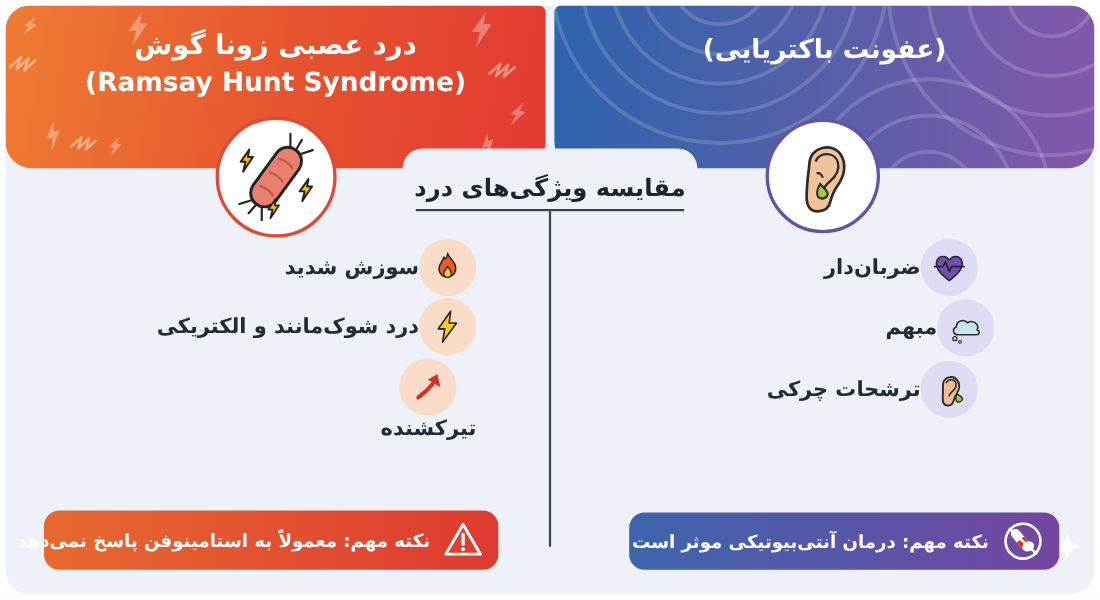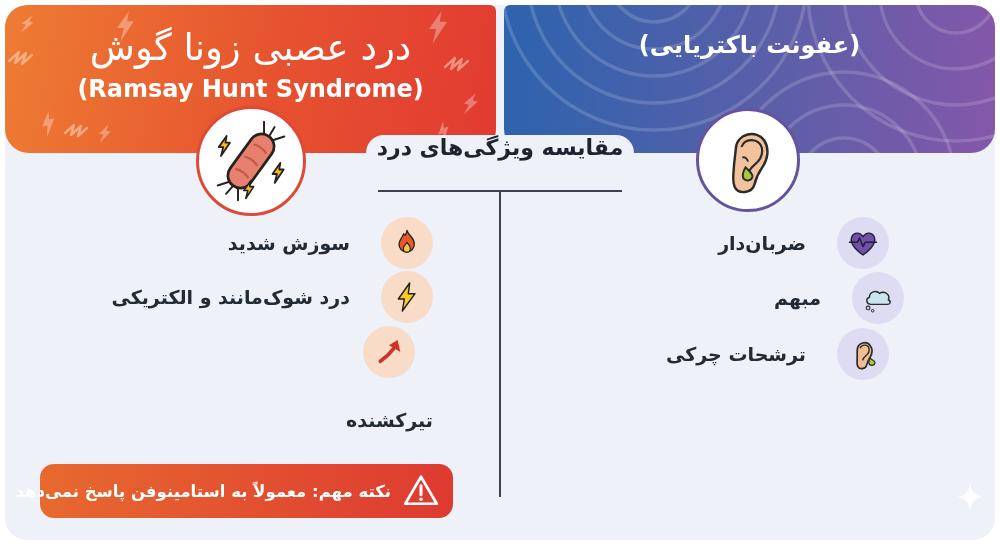--- a/index.html
+++ b/index.html
@@ -7,37 +7,37 @@
          font-family:"DejaVu Sans",sans-serif;}
   .card{position:absolute;left:5px;top:5px;width:990px;height:535px;border-radius:22px;
         background:#eef1f7;overflow:hidden;}
 
   
   .hdr{position:absolute;top:0;height:148px;width:491px;overflow:hidden;
        display:flex;flex-direction:column;align-items:center;padding-top:21px;box-sizing:border-box;}
   .hdr-left{left:0;border-radius:20px 6px 24px 24px;background:linear-gradient(100deg,#ee7c33 0%,#e6522f 55%,#e23a32 100%);}
   .hdr-right{left:499px;border-radius:6px 20px 24px 24px;background:linear-gradient(92deg,#2d63ae 0%,#5b5fa8 55%,#8457aa 100%);}
   .hdr svg.deco{position:absolute;left:0;top:0;pointer-events:none;}
-  .hdr-title{position:relative;z-index:2;color:#fff;font-weight:normal;font-size:37px;line-height:1.2;}
+  .hdr-title{position:relative;z-index:2;color:#fff;font-weight:bold;font-size:25px;line-height:1.2;}
   .hdr-sub{position:relative;z-index:2;color:#fff;font-weight:bold;font-size:24px;margin-top:5px;}
 
   
   .badge{position:absolute;border-radius:50%;background:#fff;display:flex;align-items:center;justify-content:center;z-index:5;}
   .badge-left{left:191px;top:101px;width:104px;height:104px;border:3px solid #dd4a38;}
   .badge-right{left:691px;top:103px;width:98px;height:98px;border:3px solid #65539f;}
 
   
   .tab{position:absolute;left:361px;top:130px;width:268px;height:72px;background:#eef1f7;
-       border-radius:18px 18px 0 0;z-index:3;display:flex;justify-content:center;}
+       border-radius:18px 18px 0 0;z-index:3;display:flex;align-items:center;justify-content:center;}
   .tab-title{font-size:22px;font-weight:bold;color:#1d2430;direction:rtl;}
   .hline{position:absolute;left:373px;top:185px;width:244px;height:2px;background:#3b4350;z-index:4;}
   .vline{position:absolute;left:494px;top:187px;width:2px;height:305px;background:#3b4350;z-index:4;}
 
   
-  .feat{position:absolute;display:flex;align-items:center;gap:31px;direction:rtl;z-index:2;justify-content:flex-end;}
+  .feat{position:absolute;display:flex;align-items:center;gap:0;direction:rtl;z-index:2;justify-content:flex-end;}
   .feat .ic{width:52px;height:52px;border-radius:50%;display:flex;align-items:center;justify-content:center;flex:0 0 52px;}
   .feat.side-l .ic{background:#f9dcc8;}
   .feat.side-r .ic{background:#dedcf2;}
   .feat .lb{font-size:19px;font-weight:bold;color:#212a35;white-space:nowrap;}
   .fl1{top:212px;right:562px;} .fl2{top:266px;right:562px;} .fl3{top:321px;right:562px;flex-direction:column;} .fl4{top:375px;right:562px;}
   .fr1{top:212px;right:106px;} .fr2{top:267px;right:91px;} .fr3{top:323px;right:106px;}
 
   
   .note{position:absolute;display:flex;align-items:center;direction:rtl;gap:12px;
         border-radius:14px;padding:0 14px;box-sizing:border-box;z-index:2;}
@@ -184,19 +184,33 @@
   <div class="note note-left">
     <span style="display:flex;">
       <svg viewBox="0 0 48 48" width="36" height="36">
         <path d="M24 5 L45 41 L3 41 Z" fill="none" stroke="#ffffff" stroke-width="3.6" stroke-linejoin="round"></path>
         <line x1="24" y1="17" x2="24" y2="29" stroke="#ffffff" stroke-width="4" stroke-linecap="round"></line>
         <circle cx="24" cy="35" r="2.4" fill="#ffffff"></circle>
       </svg>
     </span>
     <span class="txt">نکته مهم: معمولاً به استامینوفن پاسخ نمی‌دهد</span>
   </div>
+  <div class="note note-right">
+    <span style="display:flex;">
+      <svg viewBox="0 0 48 48" width="38" height="38">
+        <circle cx="24" cy="24" r="20" fill="none" stroke="#ffffff" stroke-width="3"></circle>
+        <g transform="rotate(-40 21 22)">
+          <rect x="15.5" y="8" width="11" height="28" rx="5.5" fill="#ffffff"></rect>
+          <path d="M15.5 22 h11 v8.5 a5.5 5.5 0 0 1 -11 0 Z" fill="#d63429"></path>
+        </g>
+        <ellipse cx="30" cy="30" rx="7" ry="5.6" fill="#ffffff" transform="rotate(-20 30 30)"></ellipse>
+        <line x1="9" y1="10" x2="39" y2="38" stroke="#ffffff" stroke-width="3" stroke-linecap="round"></line>
+      </svg>
+    </span>
+    <span class="txt">نکته مهم: درمان آنتی‌بیوتیکی موثر است</span>
+  </div>
 
   <svg class="sparkle" viewBox="0 0 24 24" width="30" height="30">
     <path d="M12 1 C13 8 16 11 23 12 C16 13 13 16 12 23 C11 16 8 13 1 12 C8 11 11 8 12 1 Z" fill="#ffffff" opacity="0.85"></path>
   </svg>
 
  </div>
 </div>
 
 </body></html>

